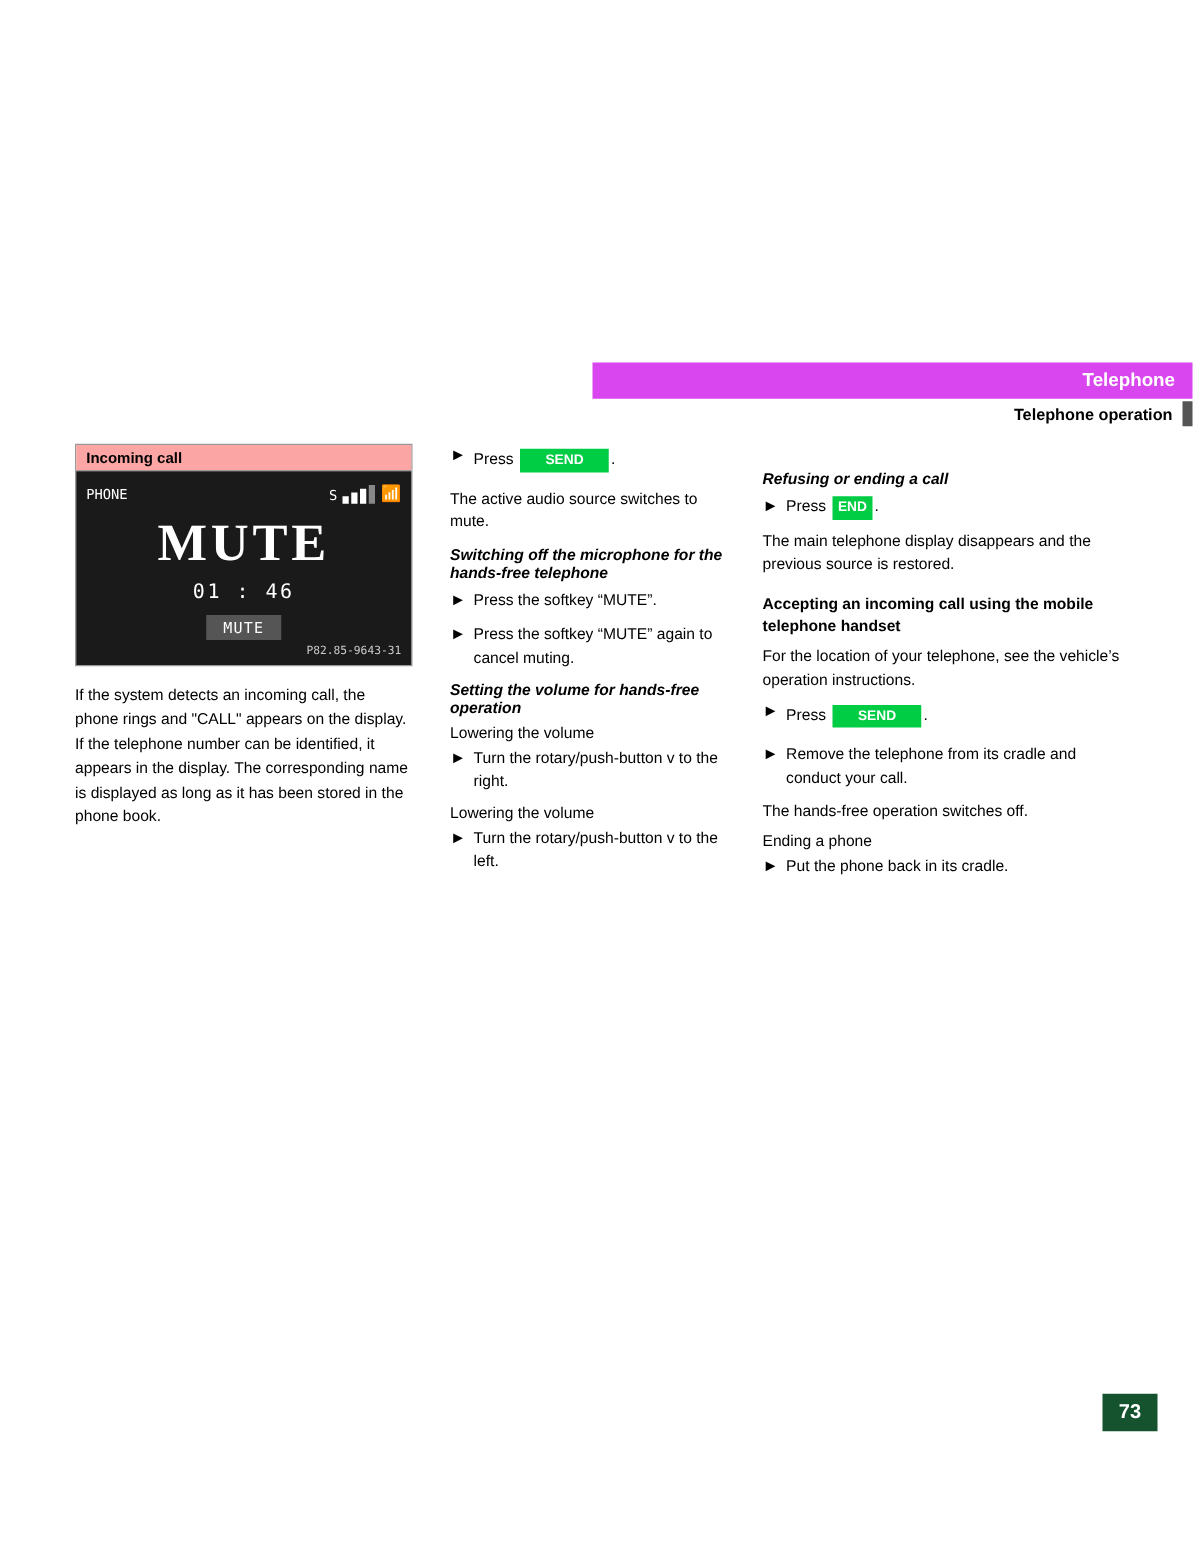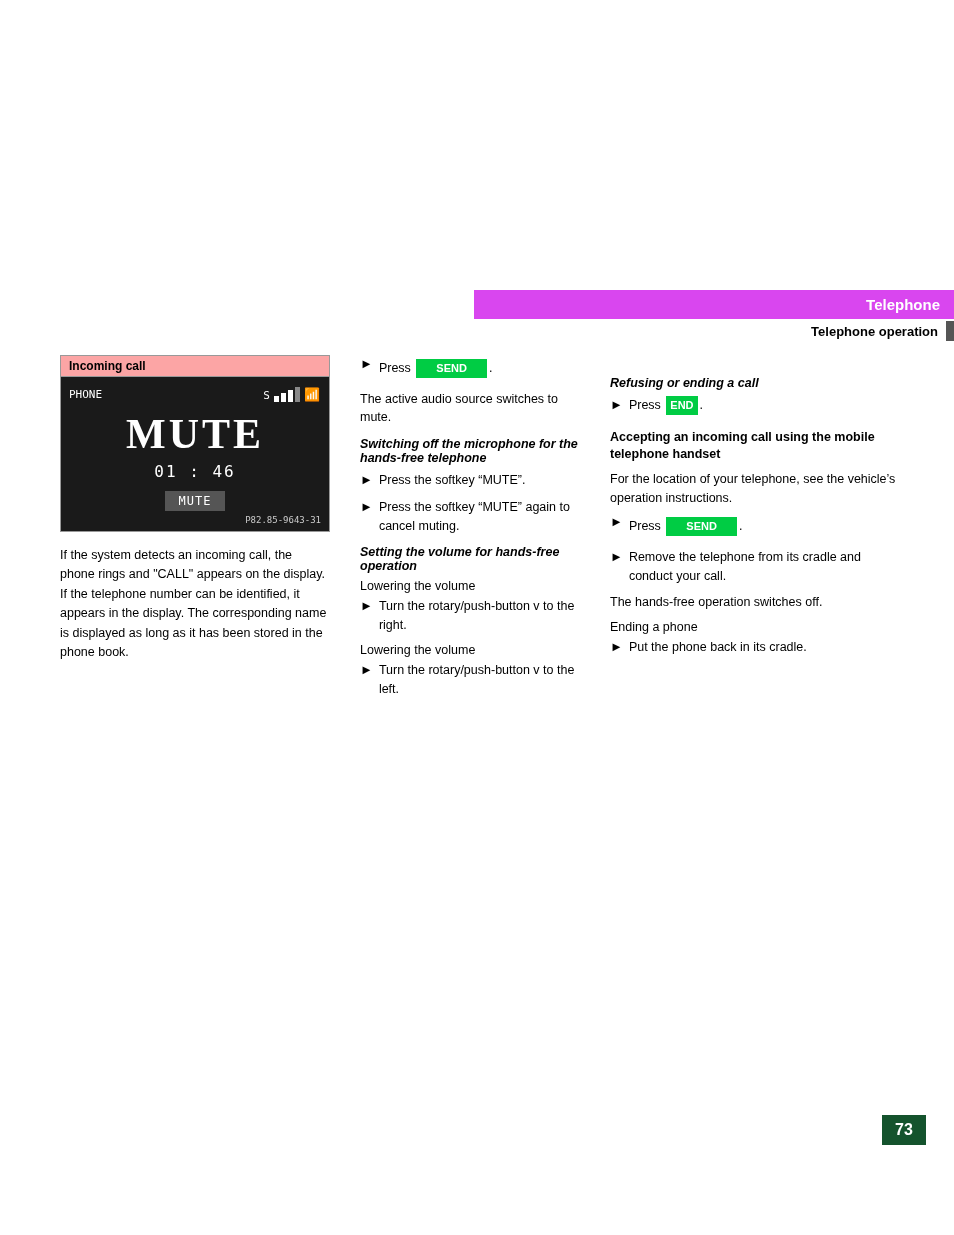--- a/index.html
+++ b/index.html
@@ -303,20 +303,21 @@
 </div>
 
 <div class="right-panel">
   <div class="refusing-title">Refusing or ending a call</div>
   <div class="bullet-item">
     <span class="bullet-arrow">►</span>
     <span class="bullet-text">
       <span>Press</span>&nbsp;<span class="end-badge">END</span><span>.</span>
     </span>
   </div>
+  <div style="font-size:12.5px;line-height:1.5;margin-bottom:8px;padding-left:0;">The main telephone display disappears and the previous source is restored.</div>
 
   <div class="accepting-title">Accepting an incoming call using the mobile telephone handset</div>
   <div style="font-size:12.5px;line-height:1.5;margin-bottom:6px;">For the location of your telephone, see the vehicle’s operation instructions.</div>
   <div class="bullet-item">
     <span class="bullet-arrow">►</span>
     <span class="bullet-text">
       <span>Press</span>&nbsp;<span class="send-badge">SEND</span><span>.</span>
     </span>
   </div>
   <div class="bullet-item">

